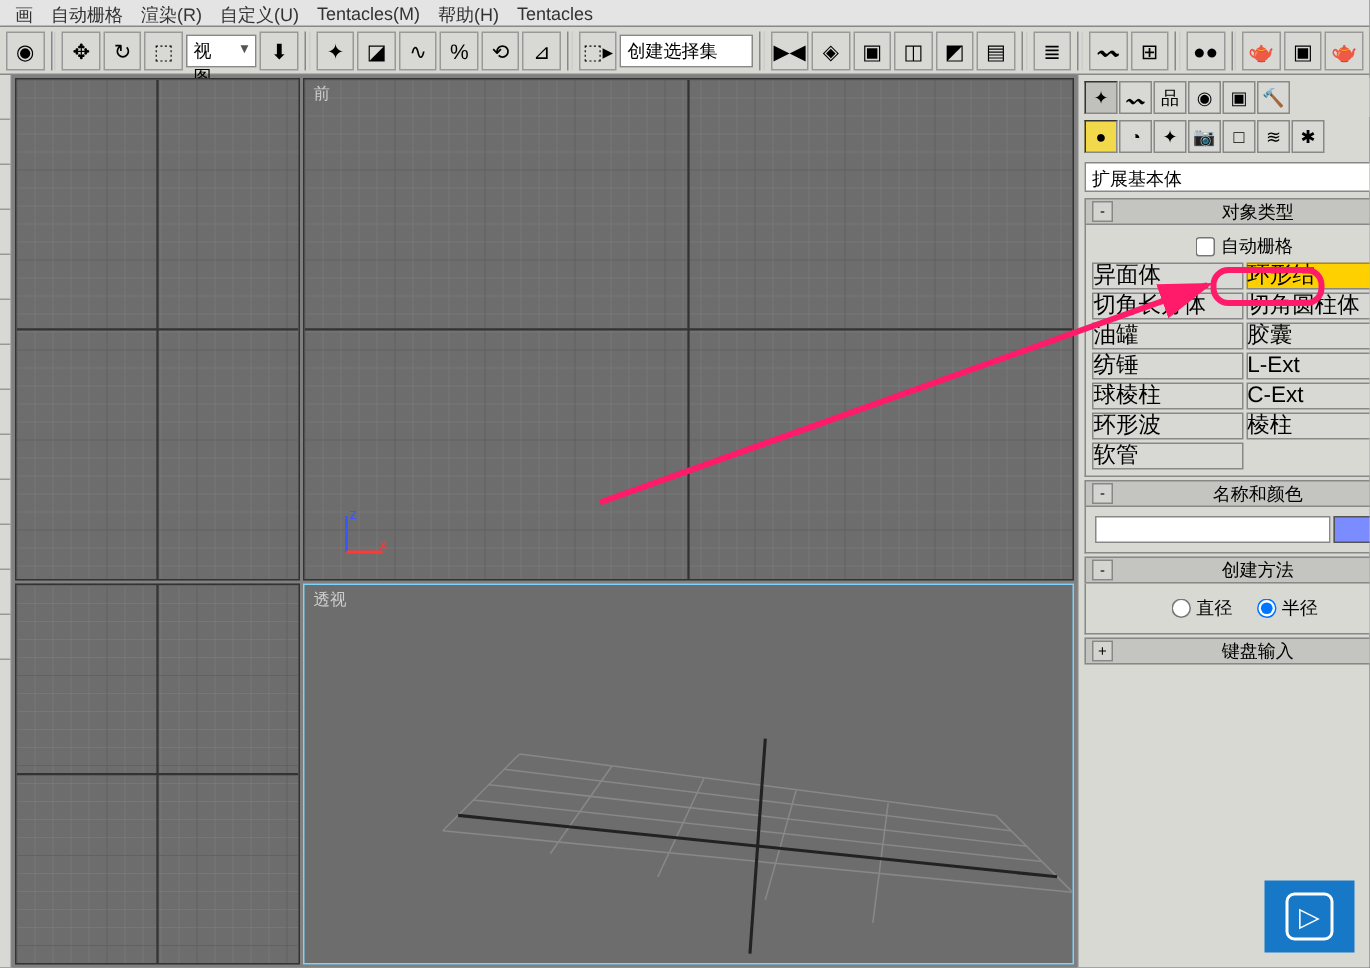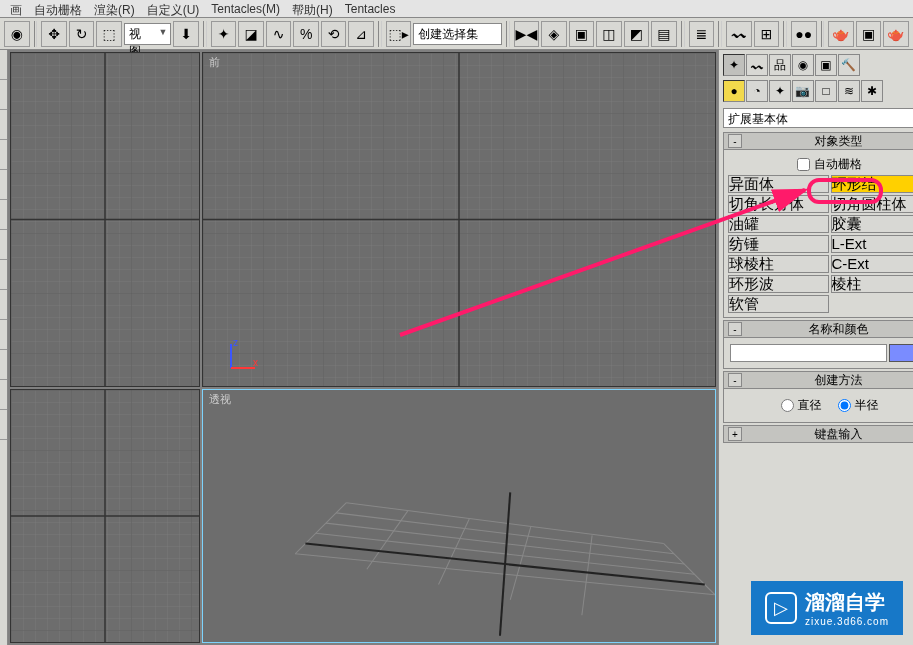--- a/index.html
+++ b/index.html
@@ -311,17 +311,13 @@
   <defs>
       <marker id="ah" markerWidth="10" markerHeight="10" refX="8" refY="3" orient="auto">
         <path d="M0,0 L0,6 L9,3 z" fill="#ff1a6a"></path>
       </marker>
     </defs>
   <line x1="5" y1="150" x2="410" y2="5" stroke="#ff1a6a" stroke-width="4" marker-end="url(#ah)"></line>
 </svg>
 
 <div class="watermark">
   <div class="logo">▷</div>
-  <div>
-    <div class="txt1">溜溜自学</div>
-    <div class="txt2">zixue.3d66.com</div>
-  </div>
 </div>
 
 </body></html>

